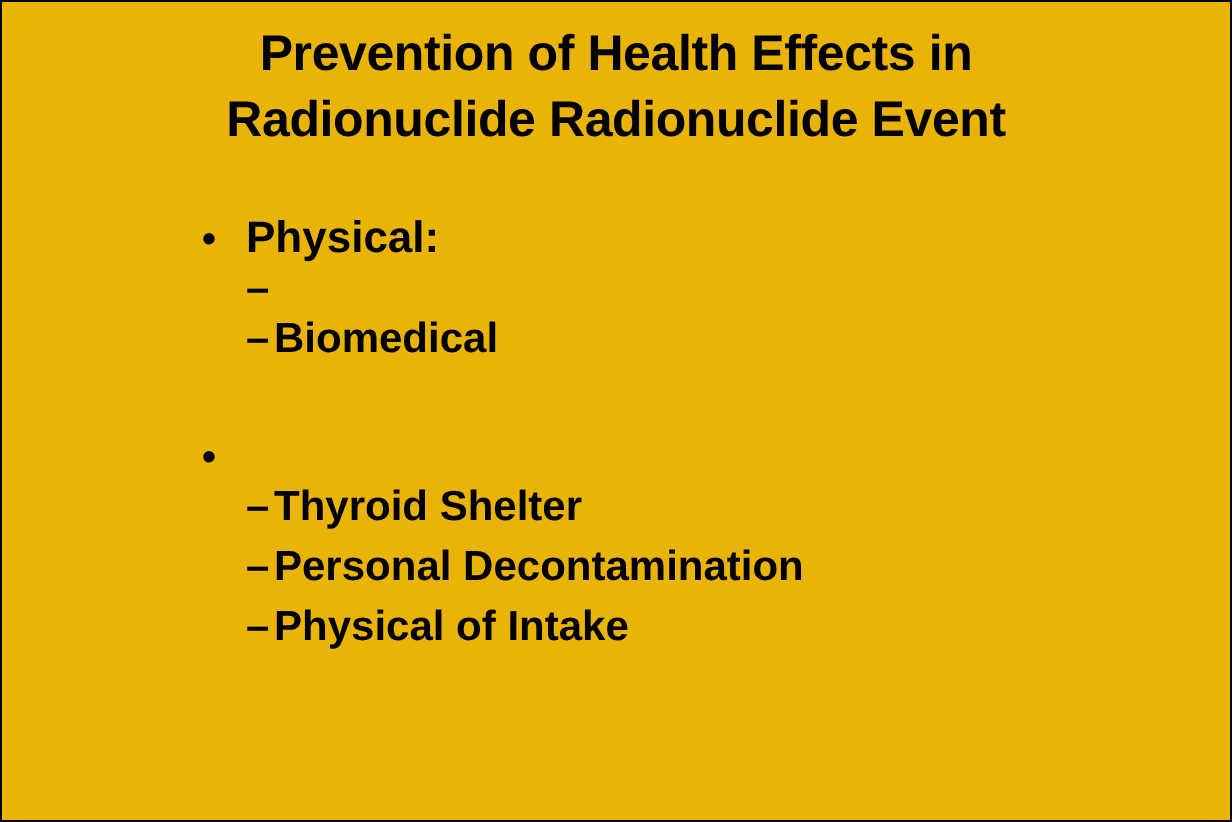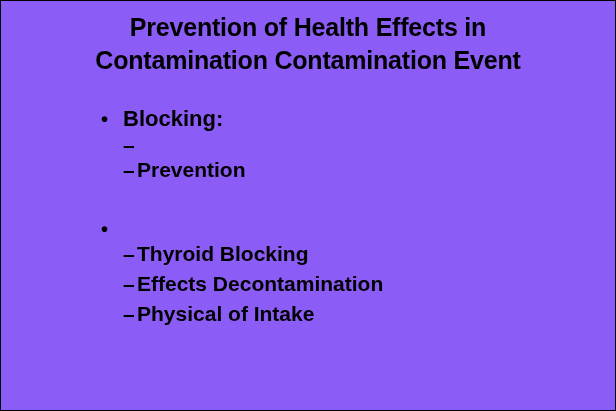--- a/index.html
+++ b/index.html
@@ -12,21 +12,21 @@
     background: #ffffcc;
     font-family: "Liberation Sans", sans-serif;
     color: #000000;
     overflow: hidden;
   }
   .slide {
     position: relative;
     width: 616px;
     height: 411px;
     box-sizing: border-box;
-    background: #8b5cf6;
+    background: #eab308;
     border: 1px solid #000000;
   }
   .title {
     text-align: center;
     font-size: 25px;
     font-weight: bold;
     line-height: 1.32;
     padding: 10px 18px 0 18px;
     letter-spacing: -0.2px;
   }
@@ -75,50 +75,50 @@
     white-space: nowrap;
   }
 </style>
 </head>
 <body>
 
 <div class="slide">
 
   <div class="title">
     <span class="title-line">Prevention of Health Effects in</span>
-    <span class="title-line">Contamination Contamination Event</span>
+    <span class="title-line">Radionuclide Radionuclide Event</span>
   </div>
 
   <div class="body">
 
     <div class="group">
       <div class="bullet-l1">
         <span class="marker">•</span>
-        <span class="txt">Blocking:</span>
+        <span class="txt">Physical:</span>
       </div>
       <div class="bullet-l2">
         <span class="marker">–</span>
       </div>
       <div class="bullet-l2">
         <span class="marker">–</span>
-        <span class="txt">Prevention</span>
+        <span class="txt">Biomedical</span>
       </div>
     </div>
 
     <div class="group">
       <div class="bullet-l1">
         <span class="marker">•</span>
       </div>
       <div class="bullet-l2">
         <span class="marker">–</span>
-        <span class="txt">Thyroid Blocking</span>
+        <span class="txt">Thyroid Shelter</span>
       </div>
       <div class="bullet-l2">
         <span class="marker">–</span>
-        <span class="txt">Effects Decontamination</span>
+        <span class="txt">Personal Decontamination</span>
       </div>
       <div class="bullet-l2">
         <span class="marker">–</span>
         <span class="txt">Physical of Intake</span>
       </div>
     </div>
 
   </div>
 </div>
 

